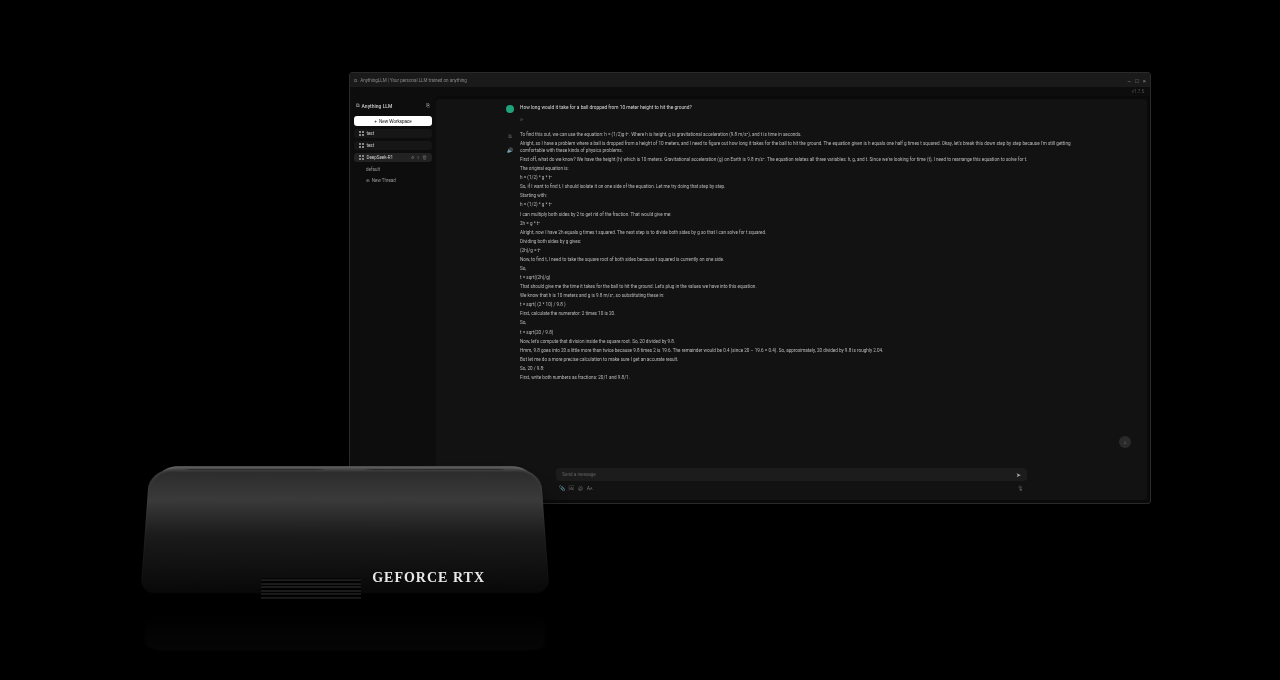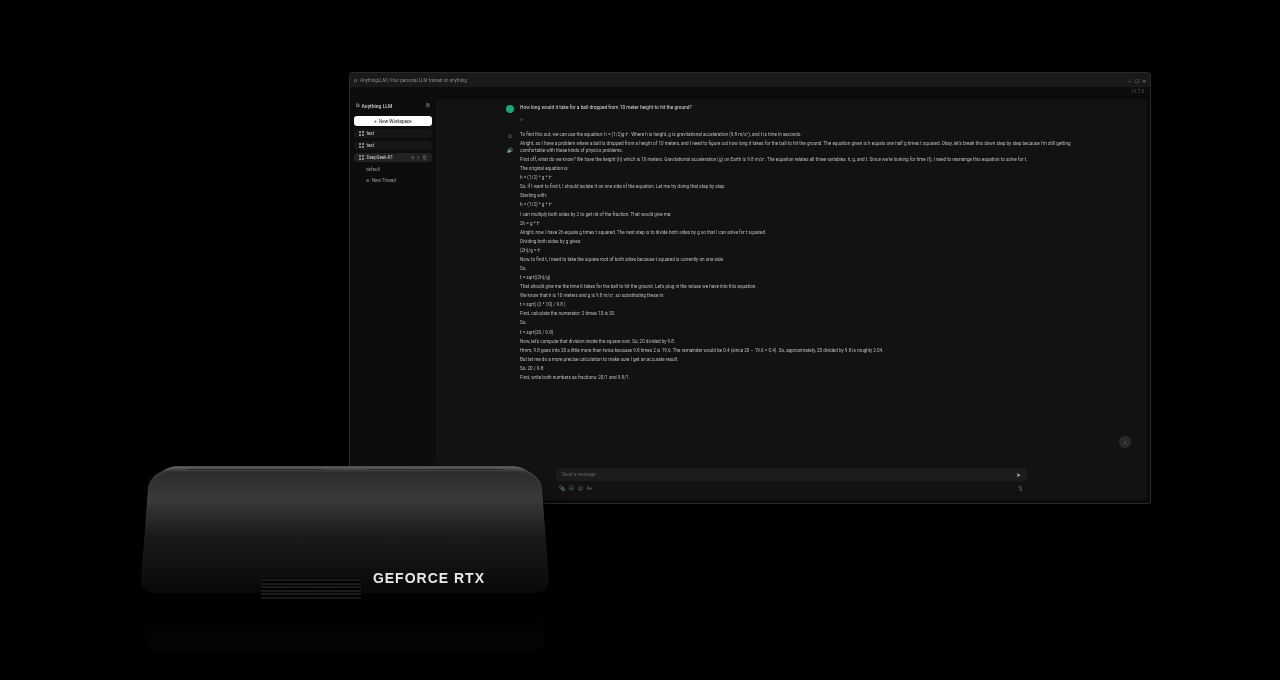--- a/index.html
+++ b/index.html
@@ -251,21 +251,21 @@
     opacity:0.9;
   }
   .gpu-label {
     position:absolute;
     right:70px;
     bottom:24px;
     color:#e8e8e8;
     font-size:14px;
     font-weight:700;
     letter-spacing:1px;
-    font-family: Liberation Sans, sans-serif;
+    font-family: Liberation Serif, serif;
   }
   .gpu-reflection {
     position:absolute;
     left:10px;
     top:142px;
     width:400px;
     height:70px;
     background: linear-gradient(180deg, rgba(30,30,30,0.35) 0%, rgba(0,0,0,0) 100%);
     border-radius: 14px 14px 22px 22px;
     transform: perspective(900px) rotateX(-18deg) scaleY(-0.55);

